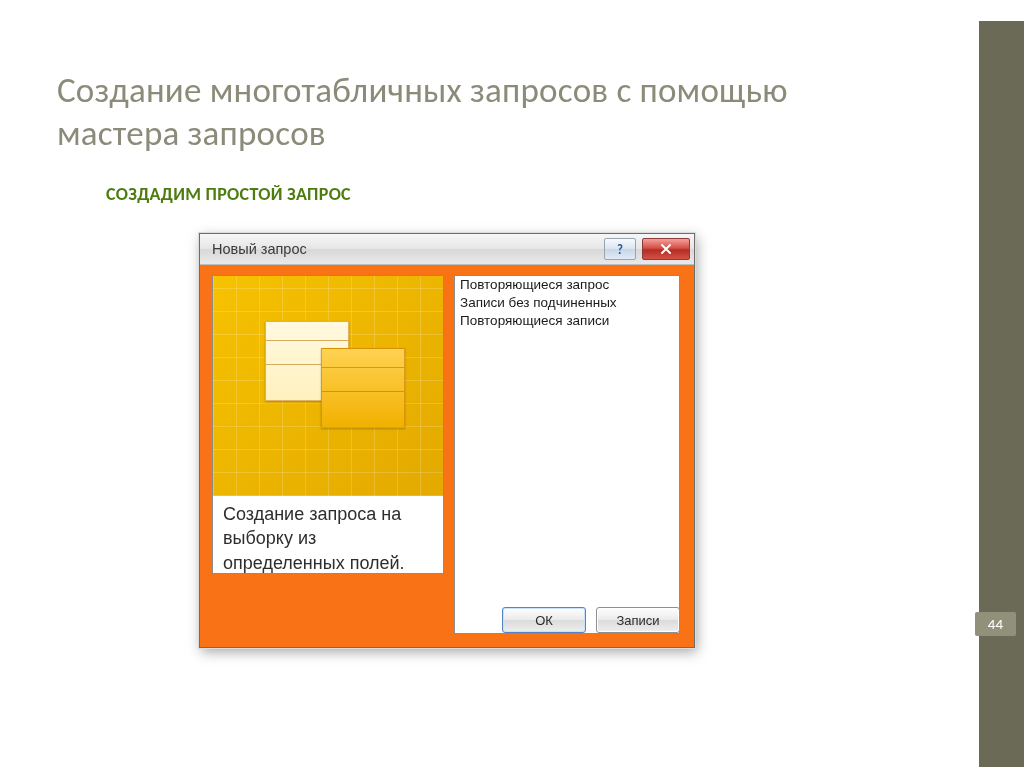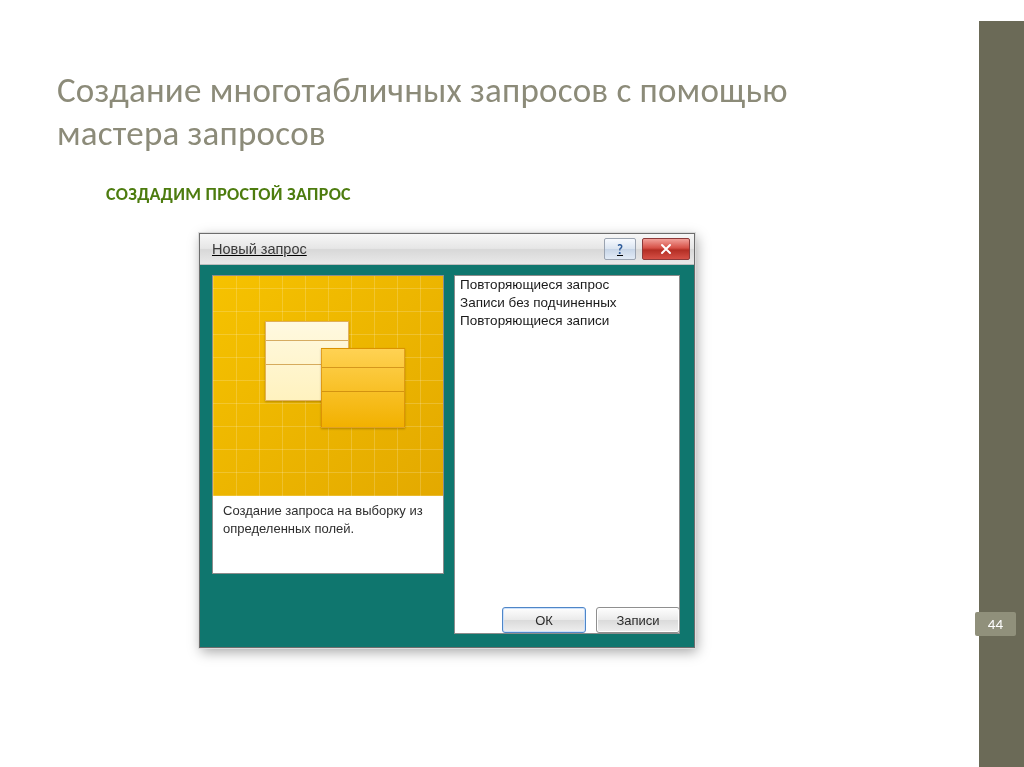--- a/index.html
+++ b/index.html
@@ -58,24 +58,23 @@
     border-radius: 2px;
   }
 
   
   .dialog {
     position: absolute;
     left: 199px;
     top: 212px;
     width: 494px;
     height: 413px;
-    background: #0f766e;
+    background: #f97316;
     border: 1px solid #6d6d6d;
     box-shadow: 0 0 0 1px #dcdcdc, 2px 4px 12px rgba(0,0,0,.35);
-    text-decoration: underline;
   }
   .titlebar {
     height: 30px;
     background: linear-gradient(#f7f7f7, #e6e6e6 48%, #d8d8d8 52%, #e9e9e9);
     border-bottom: 1px solid #bdbdbd;
     display: flex;
     align-items: center;
     justify-content: space-between;
     padding: 0 4px 0 12px;
   }
@@ -143,21 +142,21 @@
   }
   .preview-art .tbl.a { left: 52px; top: 45px; width: 82px; height: 78px; }
   .preview-art .tbl.a::before { top: 18px; } .preview-art .tbl.a::after { top: 42px; }
   .preview-art .tbl.b { left: 108px; top: 72px; width: 82px; height: 78px; background: linear-gradient(#ffd253,#f2b100); }
   .preview-art .tbl.b::before { top: 18px; } .preview-art .tbl.b::after { top: 42px; }
 
   .preview-caption {
     position: absolute;
     left: 10px; right: 10px; top: 226px;
     font-family: Tahoma, "Segoe UI", sans-serif;
-    font-size: 13px; color: #2e2e2e;
+    font-size: 18px; color: #2e2e2e;
     line-height: 1.35;
   }
 
   .list-panel {
     position: absolute;
     left: 254px; top: 10px; right: 14px;
     height: 357px;
     border: 1px solid #8c8c8c;
     background: #fff;
     overflow: hidden;

